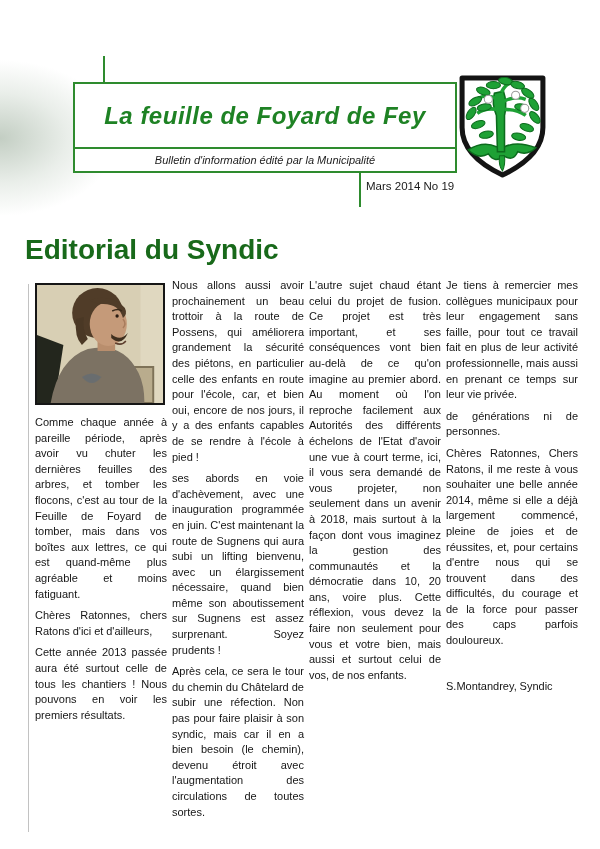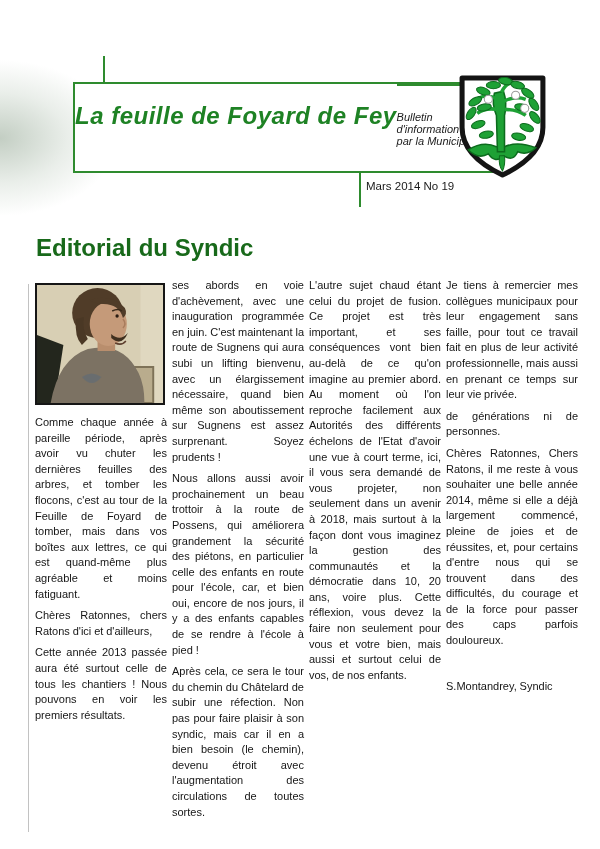--- a/index.html
+++ b/index.html
@@ -20,42 +20,42 @@
     background:radial-gradient(ellipse 150px 100px at 0px 88px,
       #c3cec3 0%, rgba(222,229,222,0.65) 45%, rgba(255,255,255,0) 78%);
     pointer-events:none;
   }
 
   .vline{position:absolute;width:2px;background:var(--green-border);}
   .vline-top{left:103px;top:56px;height:27px;}
   .vline-bottom{left:359px;top:172px;height:35px;}
 
   .header-box{
-    position:absolute;left:73px;top:82px;width:423px;height:91px;
+    position:absolute;left:73px;top:82px;width:384px;height:91px;
     border:2px solid var(--green-border);background:#ffffff;
-    display:flex;justify-content:flex-end;
+    display:flex;flex-direction:column;justify-content:flex-end;
   }
   .box-title{
     height:63px;display:flex;align-items:center;justify-content:center;
     font-style:italic;font-weight:bold;font-size:24px;letter-spacing:0.5px;
     color:var(--green-text);
   }
   .box-subtitle{
     flex:1;border-top:2px solid var(--green-border);
     display:flex;align-items:center;justify-content:center;
     font-style:italic;font-size:11px;color:#1c1c1c;
   }
 
   .issue-date{position:absolute;left:366px;top:180px;font-size:11.5px;color:#1a1a1a;text-align:right;}
 
   .crest{position:absolute;left:455px;top:73px;width:95px;height:108px;}
 
   .editorial-heading{
-    position:absolute;left:36px;top:234px;
-    font-size:24px;font-weight:bold;color:var(--heading-green);
+    position:absolute;left:25px;top:234px;
+    font-size:28px;font-weight:bold;color:var(--heading-green);
   }
 
   .left-rule{position:absolute;left:28px;top:284px;width:1px;height:548px;background:var(--rule-gray);}
 
   .columns{
     position:absolute;left:35px;top:278px;width:545px;height:571px;
     display:flex;gap:5px;overflow:hidden;
   }
   .col{
     flex:0 0 132px;width:132px;
@@ -151,22 +151,22 @@
         </svg>
       </div>
       <div class="col-paras">
           <p>Comme chaque année à pareille période, après avoir vu chuter les dernières feuilles des arbres, et tomber les flocons, c'est au tour de la Feuille de Foyard de tomber, mais dans vos boîtes aux lettres, ce qui est quand-même plus agréable et moins fatiguant.</p>
           <p>Chères Ratonnes, chers Ratons d'ici et d'ailleurs,</p>
           <p>Cette année 2013 passée aura été surtout celle de tous les chantiers ! Nous pouvons en voir les premiers résultats.</p>
         </div>
     </div>
     <div class="col">
       <div class="col-paras">
+          <p>Nous allons aussi avoir prochainement un beau trottoir à la route de Possens, qui améliorera grandement la sécurité des piétons, en particulier celle des enfants en route pour l'école, car, et bien oui, encore de nos jours, il y a des enfants capables de se rendre à l'école à pied !</p>
           <p>ses abords en voie d'achèvement, avec une inauguration programmée en juin. C'est maintenant la route de Sugnens qui aura subi un lifting bienvenu, avec un élargissement nécessaire, quand bien même son aboutissement sur Sugnens est assez surprenant. Soyez prudents !</p>
-          <p>Nous allons aussi avoir prochainement un beau trottoir à la route de Possens, qui améliorera grandement la sécurité des piétons, en particulier celle des enfants en route pour l'école, car, et bien oui, encore de nos jours, il y a des enfants capables de se rendre à l'école à pied !</p>
           <p>Après cela, ce sera le tour du chemin du Châtelard de subir une réfection. Non pas pour faire plaisir à son syndic, mais car il en a bien besoin (le chemin), devenu étroit avec l'augmentation des circulations de toutes sortes.</p>
         </div>
     </div>
     <div class="col">
       <div class="col-paras">
           <p>L'autre sujet chaud étant celui du projet de fusion. Ce projet est très important, et ses conséquences vont bien au-delà de ce qu'on imagine au premier abord. Au moment où l'on reproche facilement aux Autorités des différents échelons de l'Etat d'avoir une vue à court terme, ici, il vous sera demandé de vous projeter, non seulement dans un avenir à 2018, mais surtout à la façon dont vous imaginez la gestion des communautés et la démocratie dans 10, 20 ans, voire plus. Cette réflexion, vous devez la faire non seulement pour vous et votre bien, mais aussi et surtout celui de vos, de nos enfants.</p>
         </div>
     </div>
     <div class="col">
       <div class="col-paras">

